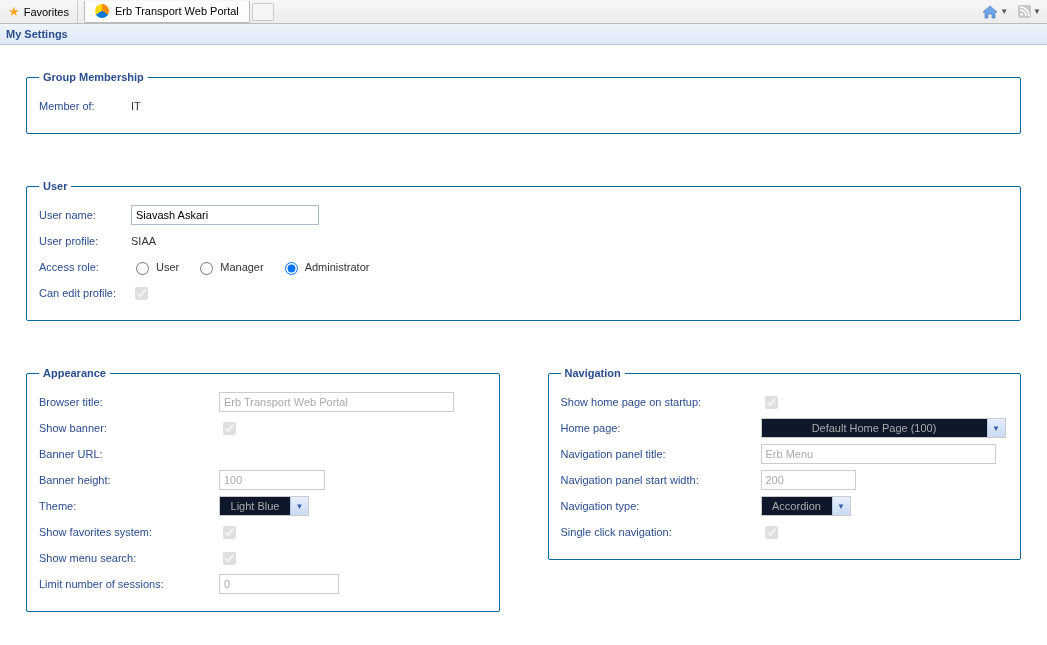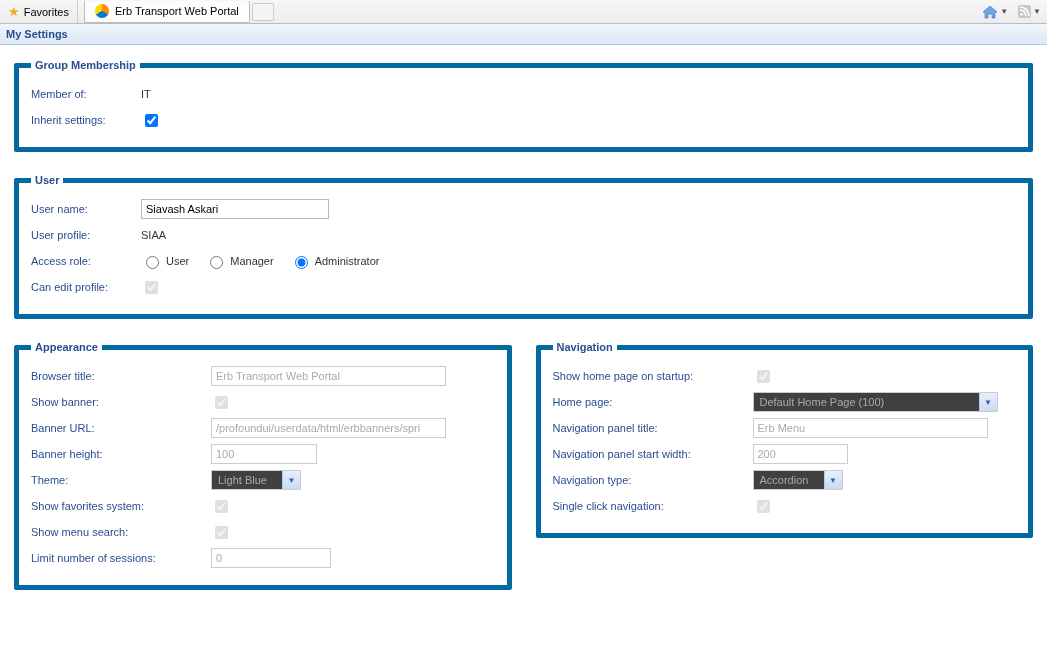--- a/index.html
+++ b/index.html
@@ -67,38 +67,38 @@
   }
   
   .content {
     padding: 10px;
     display: flex;
     flex-direction: column;
     gap: 14px;
   }
   
   fieldset {
-    border: 5px solid #0369a1;
+    border: 1px solid #0369a1;
     border-radius: 2px;
     padding: 10px 12px 14px 12px;
-    margin: 4px;
+    margin: 16px;
   }
   legend {
     color: #2a4d8f;
     font-weight: bold;
     padding: 0 4px;
   }
   
   .row {
     display: flex;
     align-items: center;
     height: 26px;
   }
   .label {
-    width: 110px;
+    width: 92px;
     color: #2a4d8f;
   }
   .label-wide {
     width: 180px;
     color: #2a4d8f;
   }
   .label-nav {
     width: 200px;
     color: #2a4d8f;
   }
@@ -117,22 +117,23 @@
   input[type=checkbox] {
     width: 13px;
     height: 13px;
   }
   input[type=checkbox]:disabled { opacity: 0.7; }
   
   .select-wrap {
     display: inline-flex;
     align-items: center;
     border: 1px solid #ccc;
-    background: #404040;
+    background: #0f172a;
     height: 20px;
+    text-align: center;
   }
   .select-wrap.disabled { color: #aaa; }
   .select-text {
     padding: 0 6px;
     min-width: 60px;
   }
   .select-btn {
     width: 18px;
     height: 18px;
     background: linear-gradient(#e6eefc, #c9dbf3);
@@ -192,24 +193,20 @@
 <div class="page-title-bar">My Settings</div>
 
 <div class="content">
 
   <fieldset>
     <legend>Group Membership</legend>
     <div class="row">
       <span class="label">Member of:</span>
       <span class="value-text">IT</span>
     </div>
-    <div class="row">
-      <span class="label">Inherit settings:</span>
-      <input type="checkbox" checked="" style="">
-    </div>
   </fieldset>
 
   <fieldset>
     <legend>User</legend>
     <div class="row">
       <span class="label">User name:</span>
       <input type="text" style="width: 188px;" value="Siavash Askari">
     </div>
     <div class="row">
       <span class="label">User profile:</span>
@@ -245,21 +242,20 @@
       <div class="row">
         <span class="label-wide">Browser title:</span>
         <input type="text" disabled="" style="width: 235px;" value="Erb Transport Web Portal">
       </div>
       <div class="row">
         <span class="label-wide">Show banner:</span>
         <input type="checkbox" checked="" disabled="" style="">
       </div>
       <div class="row">
         <span class="label-wide">Banner URL:</span>
-        <input type="text" disabled="" style="width: 235px;" value="/profoundui/userdata/html/erbbanners/spri">
       </div>
       <div class="row">
         <span class="label-wide">Banner height:</span>
         <input type="text" disabled="" style="width: 106px;" value="100">
       </div>
       <div class="row">
         <span class="label-wide">Theme:</span>
         <span class="select-wrap disabled">
           <span class="select-text" style="width:70px">Light Blue</span>
           <span class="select-btn">▼</span>

